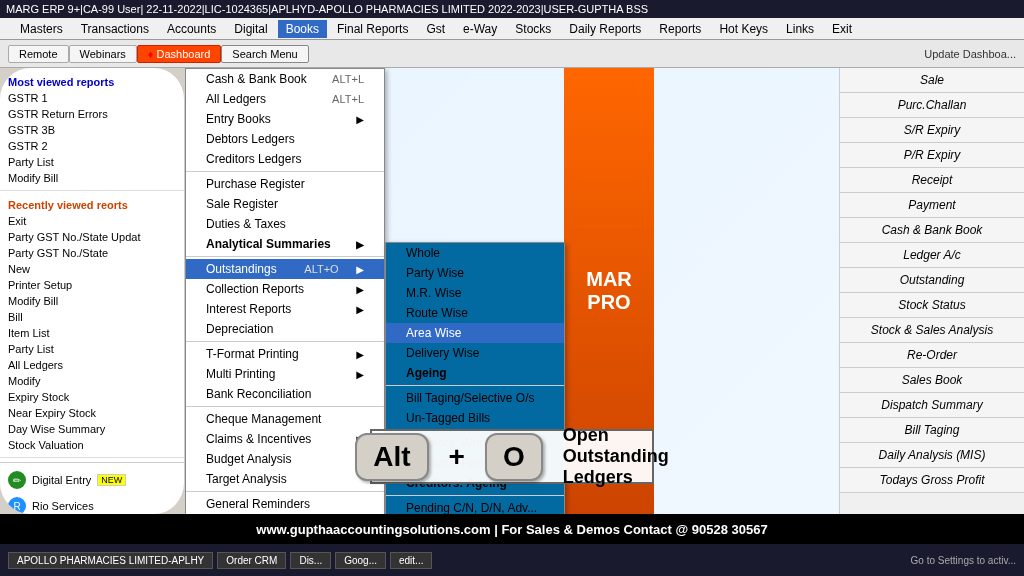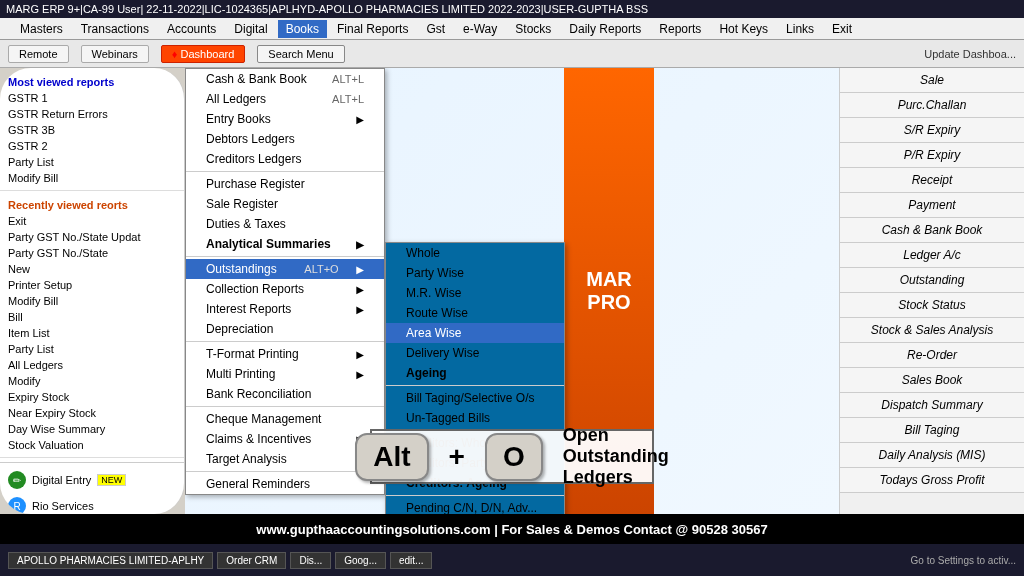--- a/index.html
+++ b/index.html
@@ -6,21 +6,21 @@
     body { width: 1024px; height: 576px; overflow: hidden; font-family: 'Segoe UI', Tahoma, Arial, sans-serif; font-size: 12px; background: #d4d0c8; }
 
     
     #title-bar { background: #1a1a2e; color: #fff; font-size: 11px; padding: 2px 6px; height: 18px; display: flex; align-items: center; }
 
     
     #menu-bar { background: #f0f0f0; border-bottom: 1px solid #999; height: 22px; display: flex; align-items: center; padding: 0 12px; gap: 2px; }
     .menu-item { padding: 2px 8px; cursor: pointer; font-size: 12px; }
 
     
-    #toolbar { background: #e8e8e8; border-bottom: 1px solid #aaa; height: 28px; display: flex; align-items: center; padding: 0 8px; gap: 12px; }
+    #toolbar { background: #e8e8e8; border-bottom: 1px solid #aaa; height: 28px; display: flex; align-items: center; padding: 0 8px; gap: 0; }
     .toolbar-btn { padding: 2px 10px; background: #f5f5f5; border: 1px solid #aaa; cursor: pointer; font-size: 11px; border-radius: 2px; }
     .toolbar-btn.active { background: #ff4400; color: white; border-color: #cc2200; }
     .toolbar-btn.search { background: #f5f5f5; border: 1px solid #888; }
 
     
     #main { display: flex; height: calc(576px - 18px - 22px - 28px - 32px - 30px); position: relative; }
 
     
     #sidebar { width: 185px; background: #fff; border-right: 1px solid #ccc; padding: 4px 0; overflow-y: auto; flex-shrink: 0; border-radius: 31px; }
     .sidebar-section-title { color: #0000cc; font-weight: bold; font-size: 11px; padding: 4px 8px 2px; }
@@ -186,20 +186,21 @@
       <div class="dropdown-item">Collection Reports <span class="arrow-right">▶</span></div>
       <div class="dropdown-item">Interest Reports <span class="arrow-right">▶</span></div>
       <div class="dropdown-item">Depreciation</div>
       <div class="dropdown-sep"></div>
       <div class="dropdown-item">T-Format Printing <span class="arrow-right">▶</span></div>
       <div class="dropdown-item">Multi Printing <span class="arrow-right">▶</span></div>
       <div class="dropdown-item">Bank Reconciliation</div>
       <div class="dropdown-sep"></div>
       <div class="dropdown-item">Cheque Management</div>
       <div class="dropdown-item">Claims &amp; Incentives <span class="arrow-right">▶</span></div>
+      <div class="dropdown-item">Budget Analysis <span class="arrow-right">▶</span></div>
       <div class="dropdown-item">Target Analysis</div>
       <div class="dropdown-sep"></div>
       <div class="dropdown-item">General Reminders</div>
     </div>
 
     <div id="outstandings-menu" style="top:174px; left:200px;">
       <div class="dropdown-item">Whole</div>
       <div class="dropdown-item">Party Wise</div>
       <div class="dropdown-item">M.R. Wise</div>
       <div class="dropdown-item">Route Wise</div>

